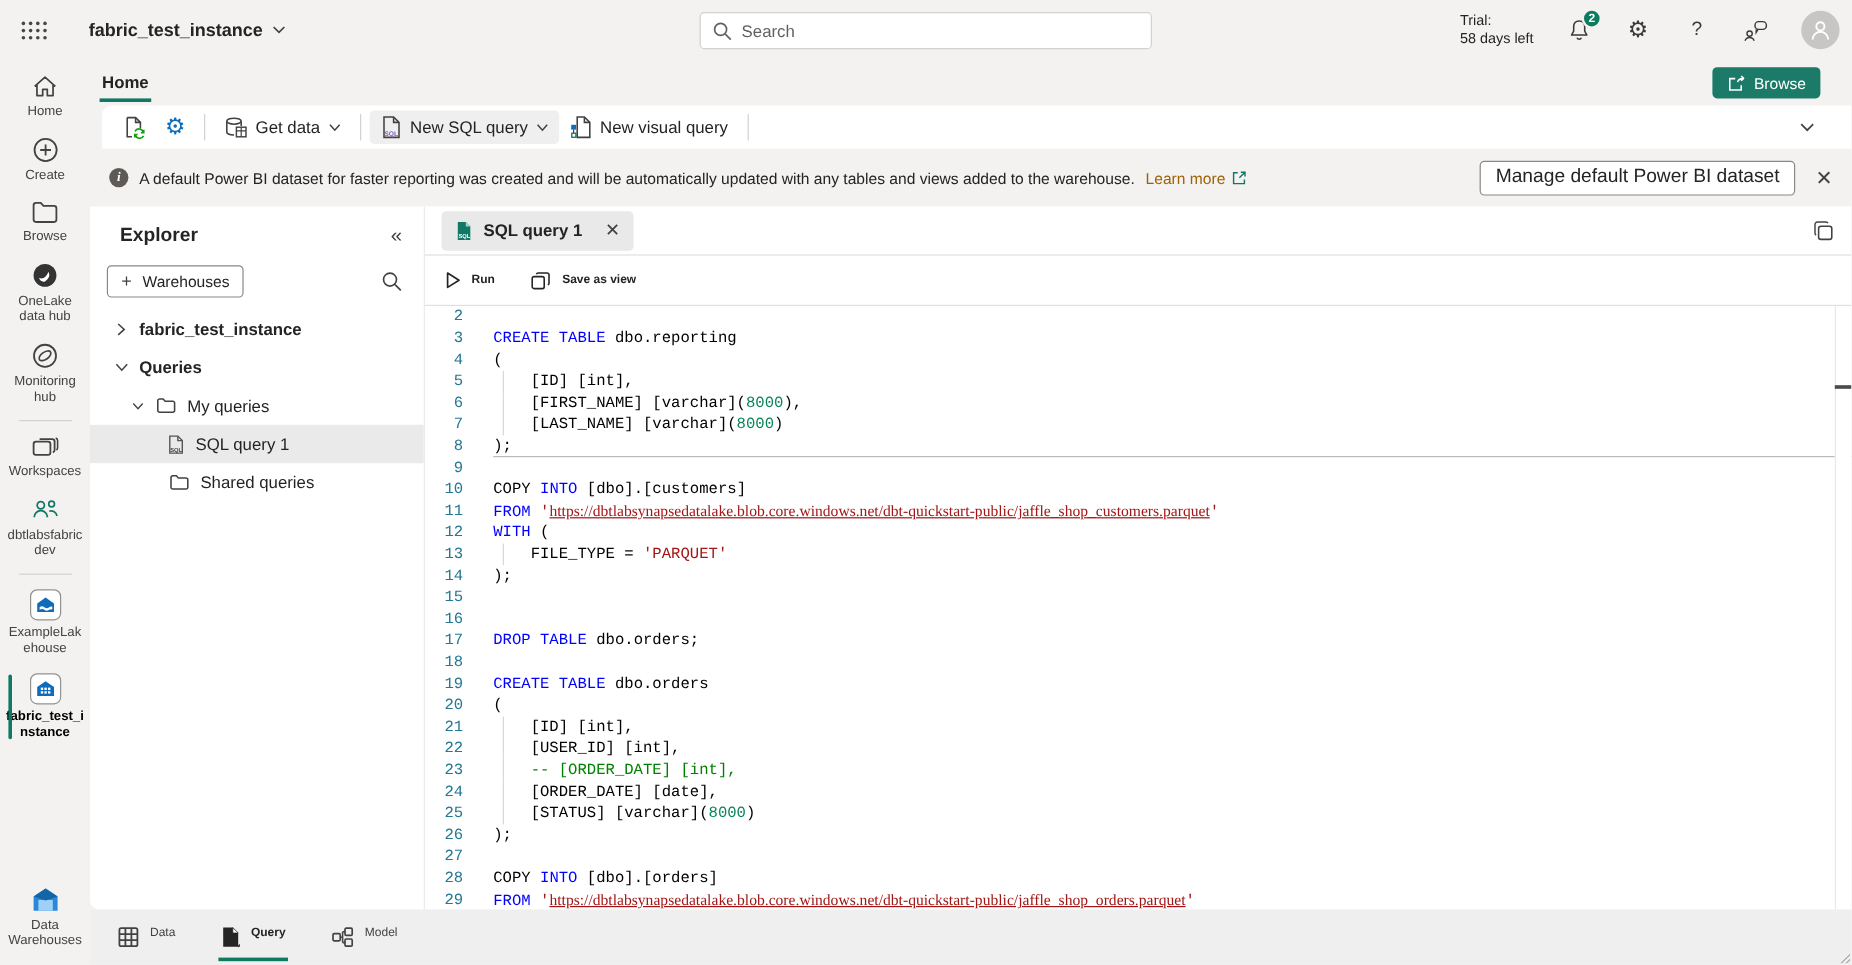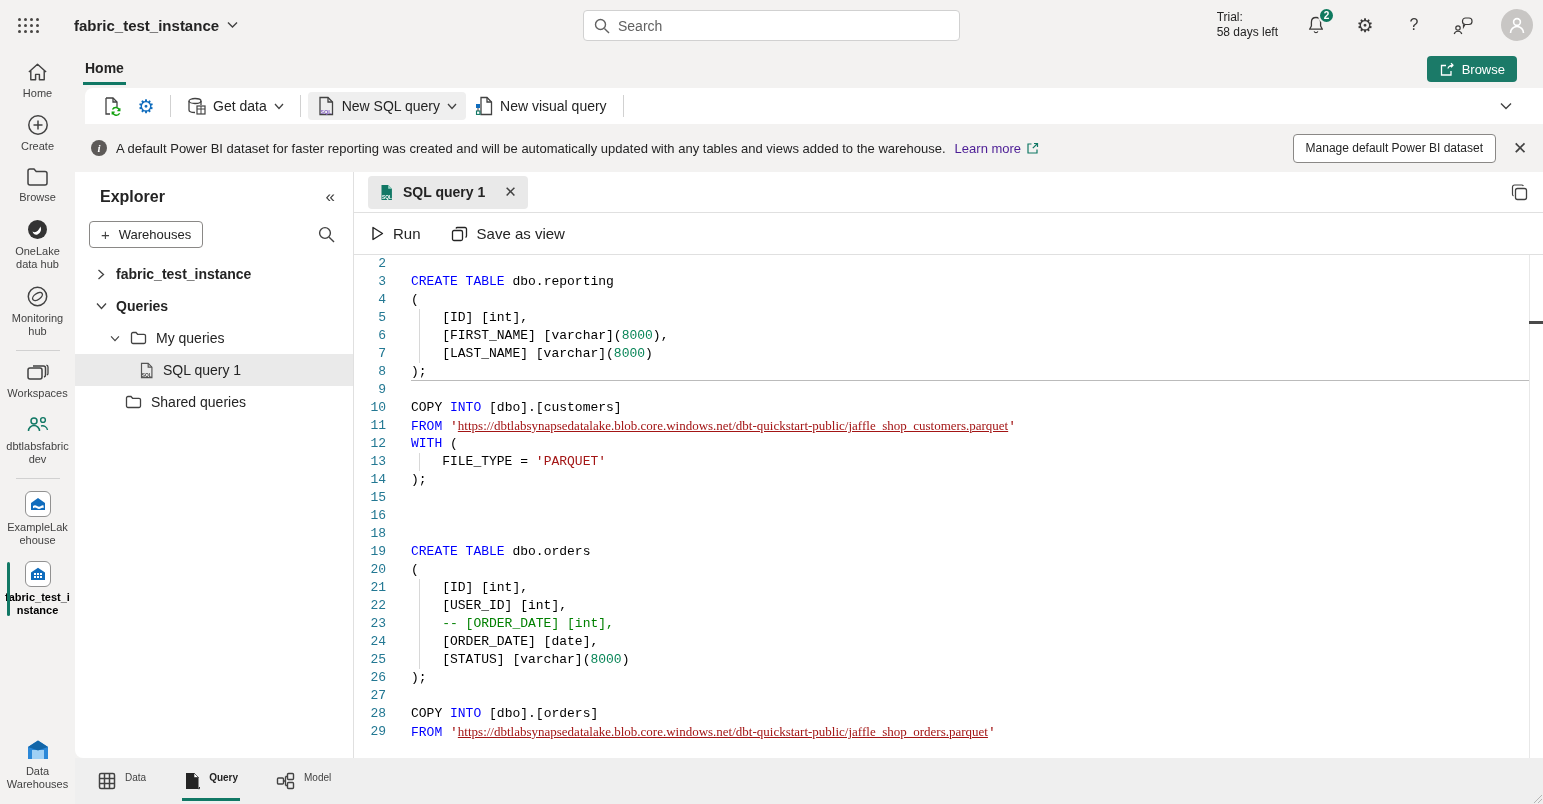--- a/index.html
+++ b/index.html
@@ -49,23 +49,23 @@
   .icon-btn { width:34px; height:28px; display:flex; align-items:center; justify-content:center; border-radius:4px; cursor:pointer; }
   .cmd-btn { height:28px; display:flex; align-items:center; gap:7px; padding:0 9px; border-radius:4px; font-size:14px; color:#242424; cursor:pointer; }
   .cmd-btn.pressed { background:#efefef; }
   .vdiv { width:1px; height:22px; background:#d1d1d1; margin:0 7px; }
   .ribbon-collapse { margin-left:auto; margin-right:10px; }
 
   .banner { height:48px; display:flex; align-items:center; padding-left:16px; gap:9px; background:#f3f2f1; }
   .info-ic { width:16px; height:16px; border-radius:50%; background:#5d5a58; color:#fff; font-size:11px; font-weight:700;
     display:flex; align-items:center; justify-content:center; font-family:"Liberation Serif",serif; font-style:italic; }
   .banner-text { font-size:13px; color:#242424; }
-  .learn-more { font-size:13px; color:#4c1d95; display:flex; align-items:center; gap:5px; cursor:pointer; }
+  .learn-more { font-size:13px; color:#a16207; display:flex; align-items:center; gap:5px; cursor:pointer; }
   .manage-btn { margin-left:auto; height:29px; background:#fff; border:1px solid #8a8886; border-radius:4px;
-    font-size:12px; color:#242424; padding:0 12px; font-family:"Liberation Sans",sans-serif; cursor:pointer; }
+    font-size:16px; color:#242424; padding:0 12px; font-family:"Liberation Sans",sans-serif; cursor:pointer; }
   .banner-close { width:30px; text-align:center; font-size:17px; color:#424242; cursor:pointer; margin-right:8px; }
 
   
   .content { flex:1; display:flex; min-height:0; }
   .explorer { width:279px; background:#fff; border-right:1px solid #e0e0e0; border-radius:0 0 0 8px; display:flex; flex-direction:column; }
   .exp-header { display:flex; align-items:center; padding:15px 18px 6px 25px; }
   .exp-title { font-size:16px; font-weight:700; }
   .collapse-glyph { margin-left:auto; font-size:17px; color:#424242; cursor:pointer; }
   .exp-toolbar { display:flex; align-items:center; padding:8px 18px 10px 14px; }
   .wh-btn { height:27px; display:flex; align-items:center; gap:9px; padding:0 11px; border:1px solid #8a8886; border-radius:4px;
@@ -77,21 +77,21 @@
   .trow.selected { background:#eaeaea; }
   .chev { width:12px; display:flex; justify-content:center; }
 
   .editor { flex:1; background:#fff; display:flex; flex-direction:column; min-width:0; position:relative; }
   .tabbar { height:41px; border-bottom:1px solid #e0e0e0; display:flex; align-items:center; padding:0 14px; }
   .etab { height:33px; background:#e9e9e9; border-radius:4px; display:flex; align-items:center; gap:9px; padding:0 11px; cursor:pointer; }
   .etab-title { font-size:14px; font-weight:600; }
   .etab-close { font-size:15px; color:#424242; margin-left:10px; cursor:pointer; }
   .copy-ic { margin-left:auto; cursor:pointer; }
   .edit-toolbar { height:42px; border-bottom:1px solid #e0e0e0; display:flex; align-items:center; padding-left:17px; gap:30px; }
-  .tool-item { display:flex; align-items:center; gap:9px; font-size:15px; cursor:pointer; }
+  .tool-item { display:flex; align-items:center; gap:9px; font-size:10px; cursor:pointer;font-weight:bold; }
 
   .code { flex:1; position:relative; overflow:hidden; font-family:"Liberation Mono","DejaVu Sans Mono",monospace; font-size:13px; }
   .cl { display:flex; height:18px; line-height:18px; }
   .ln { width:32px; text-align:right; color:#237893; flex:none; user-select:none; }
   .ct { margin-left:25px; flex:1; white-space:pre; position:relative; color:#000; }
   .cl.g .ct::before { content:""; position:absolute; left:8px; top:0; bottom:0; border-left:1px solid #d8d8d8; }
   .cl.al .ct { border-bottom:1px solid #bbb; }
   .tk-kw { color:#0000ff; } .tk-pl { color:#000000; } .tk-num { color:#098658; }
   .tk-str { color:#a31515; } .tk-strlink { color:#a31515; text-decoration:underline;font-family:Liberation Serif, serif; } .tk-com { color:#008000; }
   .scroll-track { position:absolute; right:0; top:0; bottom:0; width:14px; border-left:1px solid #e8e8e8; background:#fff; }
@@ -394,21 +394,21 @@
           <span>My queries</span>
         </div>
         <div class="trow selected" style="padding-left:64px">
           <svg width="15" height="17" viewBox="0 0 18 20">
               <path d="M3 1.5 H11 L15.5 6 V18.5 H3 Z" fill="none" stroke="#555" stroke-width="1.4"></path>
               <path d="M11 1.5 V6 H15.5" fill="none" stroke="#555" stroke-width="1.4"></path>
               <text x="3.4" y="17.6" font-size="5.8" font-weight="bold" fill="#444" font-family="Liberation Sans,sans-serif">SQL</text>
             </svg>
           <span>SQL query 1</span>
         </div>
-        <div class="trow" style="padding-left:50px">
+        <div class="trow" style="padding-left:66px">
           <svg width="17" height="14" viewBox="0 0 17 14">
               <path d="M1.5 3 a1.5 1.5 0 0 1 1.5-1.5 H6 l1.6 1.8 H14 a1.5 1.5 0 0 1 1.5 1.5 V11 a1.5 1.5 0 0 1-1.5 1.5 H3 a1.5 1.5 0 0 1-1.5-1.5 Z" fill="none" stroke="#424242" stroke-width="1.3"></path>
             </svg>
           <span>Shared queries</span>
         </div>
       </div>
 
       <div class="editor">
         <div class="tabbar">
           <div class="etab">
@@ -496,20 +496,24 @@
               </div>
               <div class="cl">
                 <span class="ln">15</span>
                 <span class="ct"></span>
               </div>
               <div class="cl">
                 <span class="ln">16</span>
                 <span class="ct"></span>
               </div>
               <div class="cl">
+                <span class="ln">17</span>
+                <span class="ct"><span class="tk-kw">DROP TABLE</span><span class="tk-pl"> dbo.orders;</span></span>
+              </div>
+              <div class="cl">
                 <span class="ln">18</span>
                 <span class="ct"></span>
               </div>
               <div class="cl">
                 <span class="ln">19</span>
                 <span class="ct"><span class="tk-kw">CREATE TABLE</span><span class="tk-pl"> dbo.orders</span></span>
               </div>
               <div class="cl">
                 <span class="ln">20</span>
                 <span class="ct"><span class="tk-pl">(</span></span>

